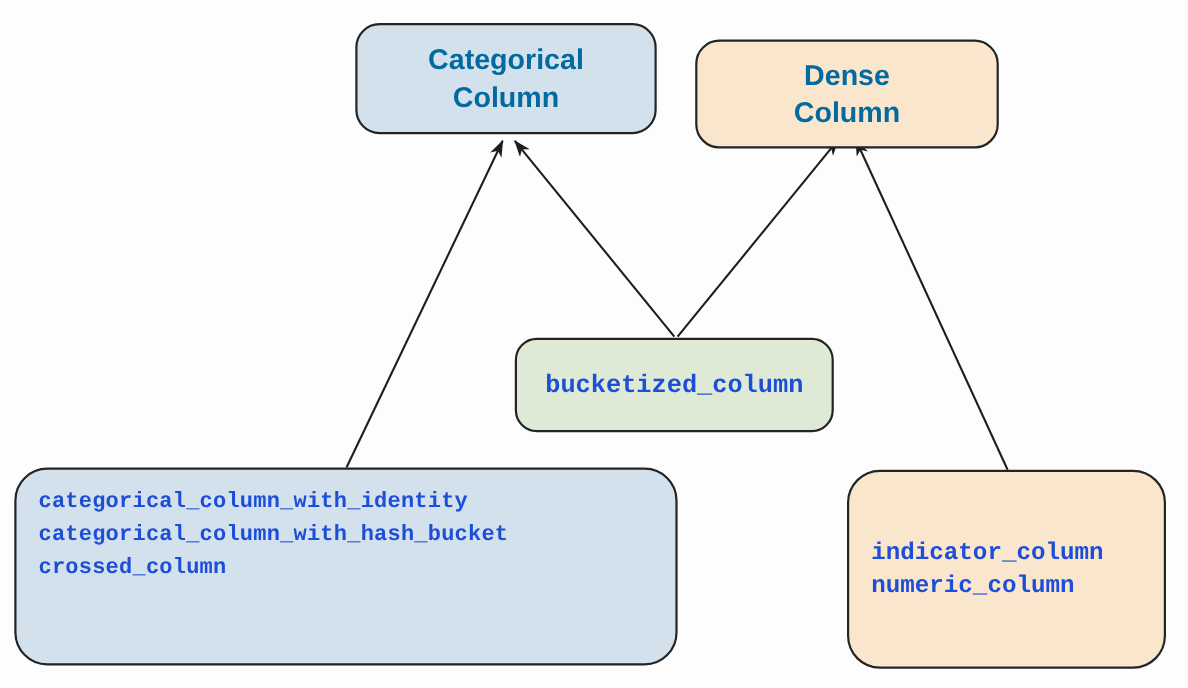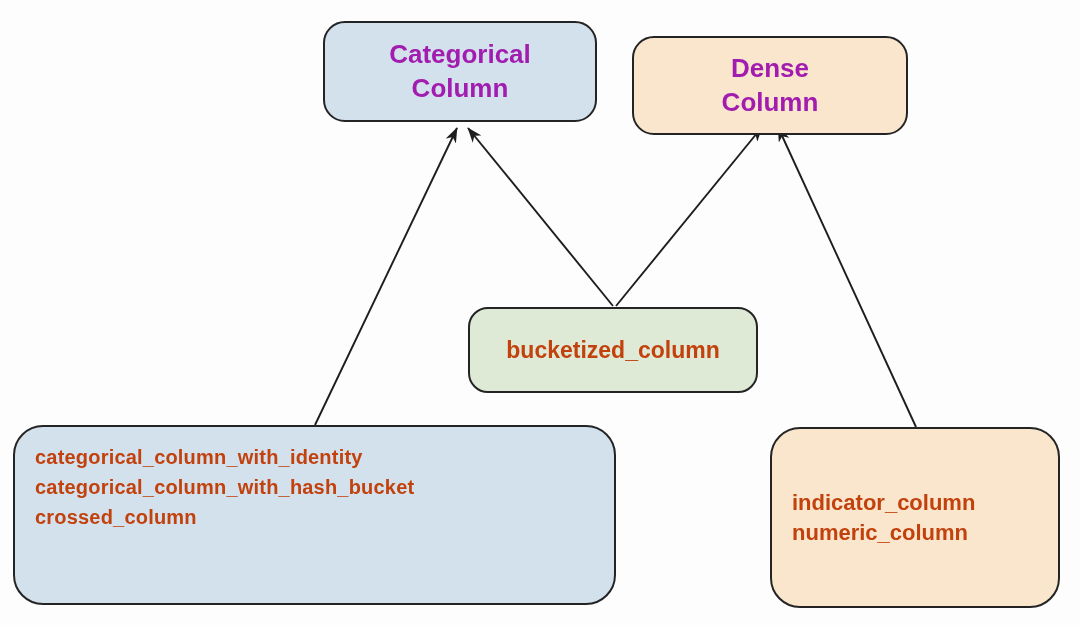--- a/index.html
+++ b/index.html
@@ -12,38 +12,38 @@
     width: 1080px;
     height: 625px;
     background: #fdfdfd;
     overflow: hidden;
     font-family: "Liberation Sans", sans-serif;
   }
   .node {
     position: absolute;
     box-sizing: border-box;
     border: 2.5px solid #242424;
-    color: #a21caf;
+    color: #0369a1;
   }
   .node.title-node {
     border-radius: 22px;
     display: flex;
     align-items: center;
     justify-content: center;
     text-align: center;
     font-weight: bold;
     font-size: 26px;
     line-height: 1.3;
     white-space: pre-line;
     font-family: "Liberation Sans", sans-serif;
   }
   .node.code-node {
-    font-family: Liberation Sans, sans-serif;
+    font-family: Liberation Mono, monospace;
     font-weight: bold;
-    color: #c2410c;
+    color: #1d4ed8;
   }
   #node-categorical {
     left: 323px; top: 21px; width: 274px; height: 101px;
     background: #d3e1ed;
   }
   #node-dense {
     left: 632px; top: 36px; width: 276px; height: 99px;
     background: #fae6cd;
   }
   #node-bucketized {

